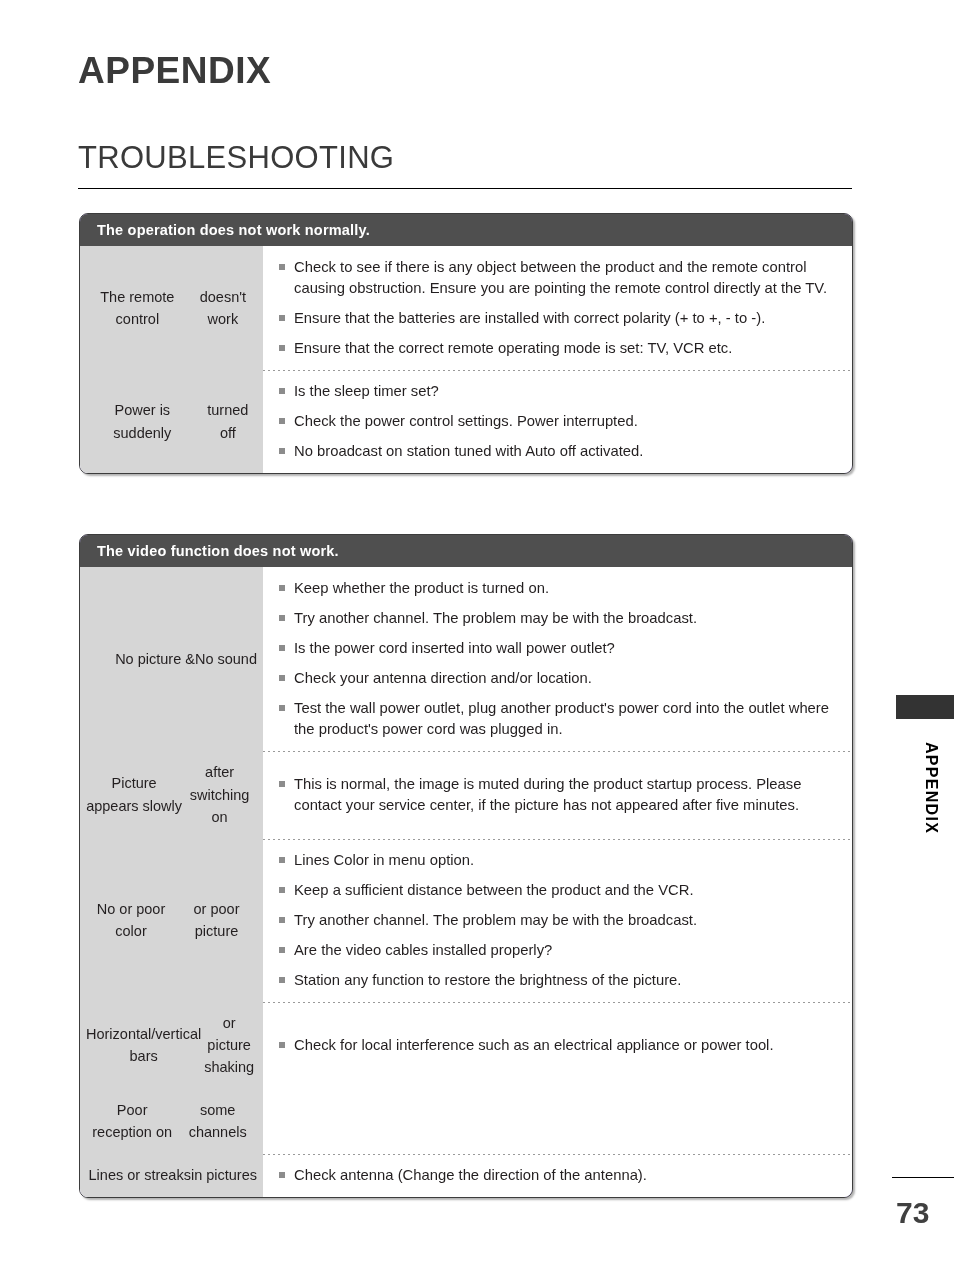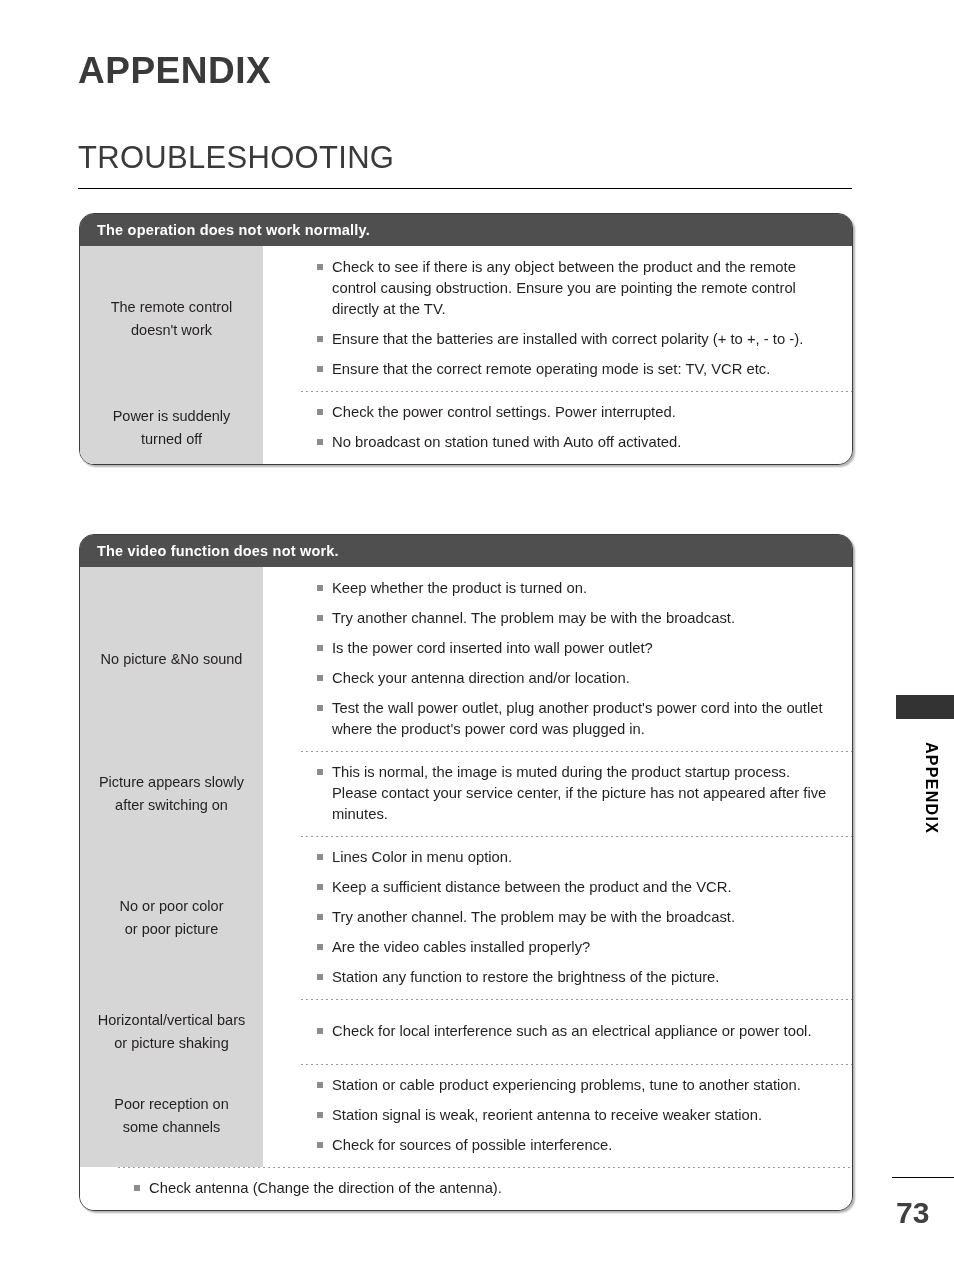--- a/index.html
+++ b/index.html
@@ -49,21 +49,21 @@
     background: #000000;
   }
 
   
   .tbl {
     position: absolute;
     left: 79px;
     width: 774px;
     box-sizing: border-box;
     border: 1px solid #3c3c3c;
-    border-radius: 15px;
+    border-radius: 9px;
     background: #c4b5fd;
     box-shadow: 2px 2px 2px rgba(0,0,0,0.30);
     overflow: hidden;
   }
   .tbl-head {
     background: #4f4f4f;
     color: #ffffff;
     font-size: 14.5px;
     font-weight: bold;
     padding: 7px 0 7px 17px;
@@ -88,39 +88,38 @@
     height: 1px;
     background-image: linear-gradient(to right, #9a9a9a 0 2px, transparent 2px 5px);
     background-size: 5px 1px;
     background-repeat: repeat-x;
   }
   .cell-left {
     width: 183px;
     flex: 0 0 183px;
     background: #d6d6d6;
     display: flex;
-    flex-direction: column;
+    flex-direction: row;
     align-items: center;
-    justify-content: center;
+    justify-content: flex-end;
     text-align: center;
     font-size: 14.5px;
     line-height: 1.55;
     padding: 10px 6px;
     box-sizing: border-box;
     color: #231f20;
   }
   .cell-right {
     flex: 1 1 auto;
     position: relative;
     padding: 11px 14px 11px 14px;
     box-sizing: border-box;
     display: flex;
     flex-direction: column;
     justify-content: center;
-    margin-left: 38px;
   }
   .bullets {
     list-style: none;
     margin: 0;
     padding: 0;
   }
   .bullets li {
     position: relative;
     padding-left: 17px;
     margin: 0 0 9px 0;
@@ -205,20 +204,21 @@
             </ul>
           </div>
         </div>
         <div class="row">
           <div class="cell-left">
             <span>Power is suddenly</span>
             <span>turned off</span>
           </div>
           <div class="cell-right">
             <ul class="bullets">
+              <li>Is the sleep timer set?</li>
               <li>Check the power control settings. Power interrupted.</li>
               <li>No broadcast on station tuned with Auto off activated.</li>
             </ul>
           </div>
         </div>
       </div>
   </div>
 
   <div class="tbl" id="table-1" style="top:534px;">
     <div class="tbl-head">The video function does not work.</div>
@@ -272,29 +272,26 @@
             <ul class="bullets">
               <li>Check for local interference such as an electrical appliance or power tool.</li>
             </ul>
           </div>
         </div>
         <div class="row">
           <div class="cell-left">
             <span>Poor reception on</span>
             <span>some channels</span>
           </div>
-          <div class="cell-right">
-            <ul class="bullets">
-              <li>Station or cable product experiencing problems, tune to another station.</li>
-              <li>Station signal is weak, reorient antenna to receive weaker station.</li>
-              <li>Check for sources of possible interference.</li>
-            </ul>
-          </div>
-        </div>
-        <div class="row">
+        </div>
+        <div class="row">
+          <div class="cell-left">
+            <span>Lines or streaks</span>
+            <span>in pictures</span>
+          </div>
           <div class="cell-right">
             <ul class="bullets">
               <li>Check antenna (Change the direction of the antenna).</li>
             </ul>
           </div>
         </div>
       </div>
   </div>
 
   <div class="tab-block"></div>

